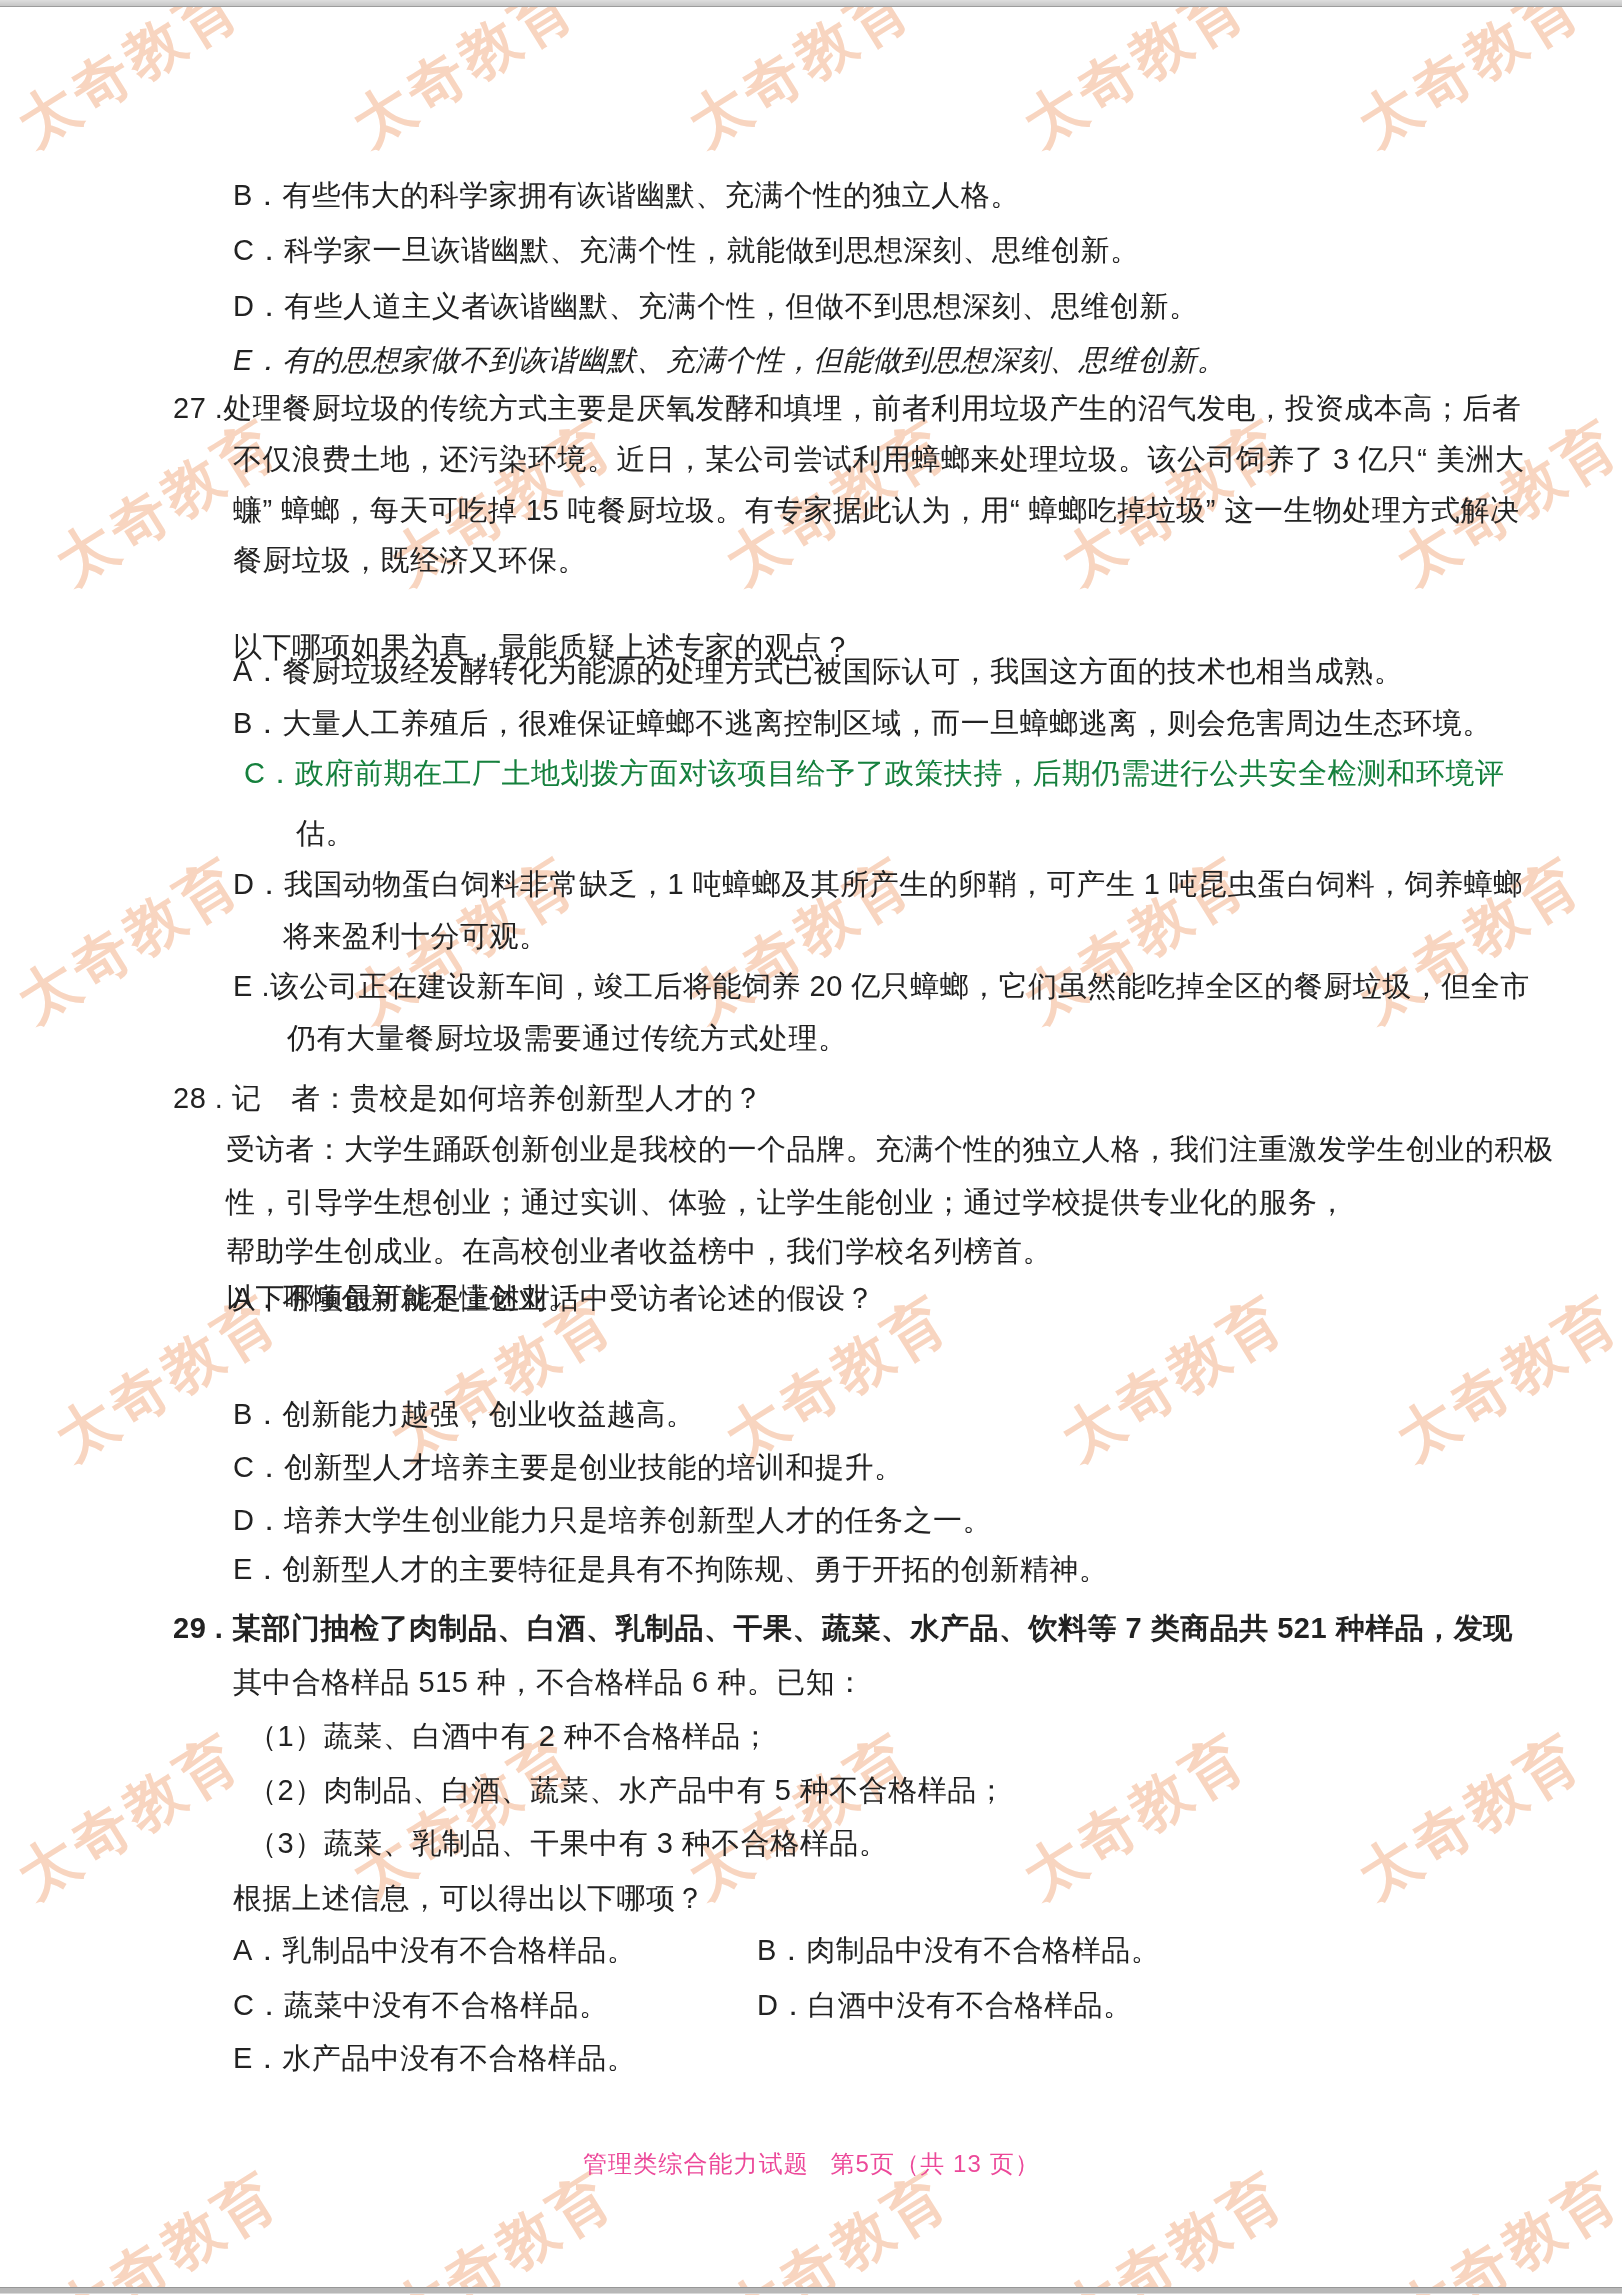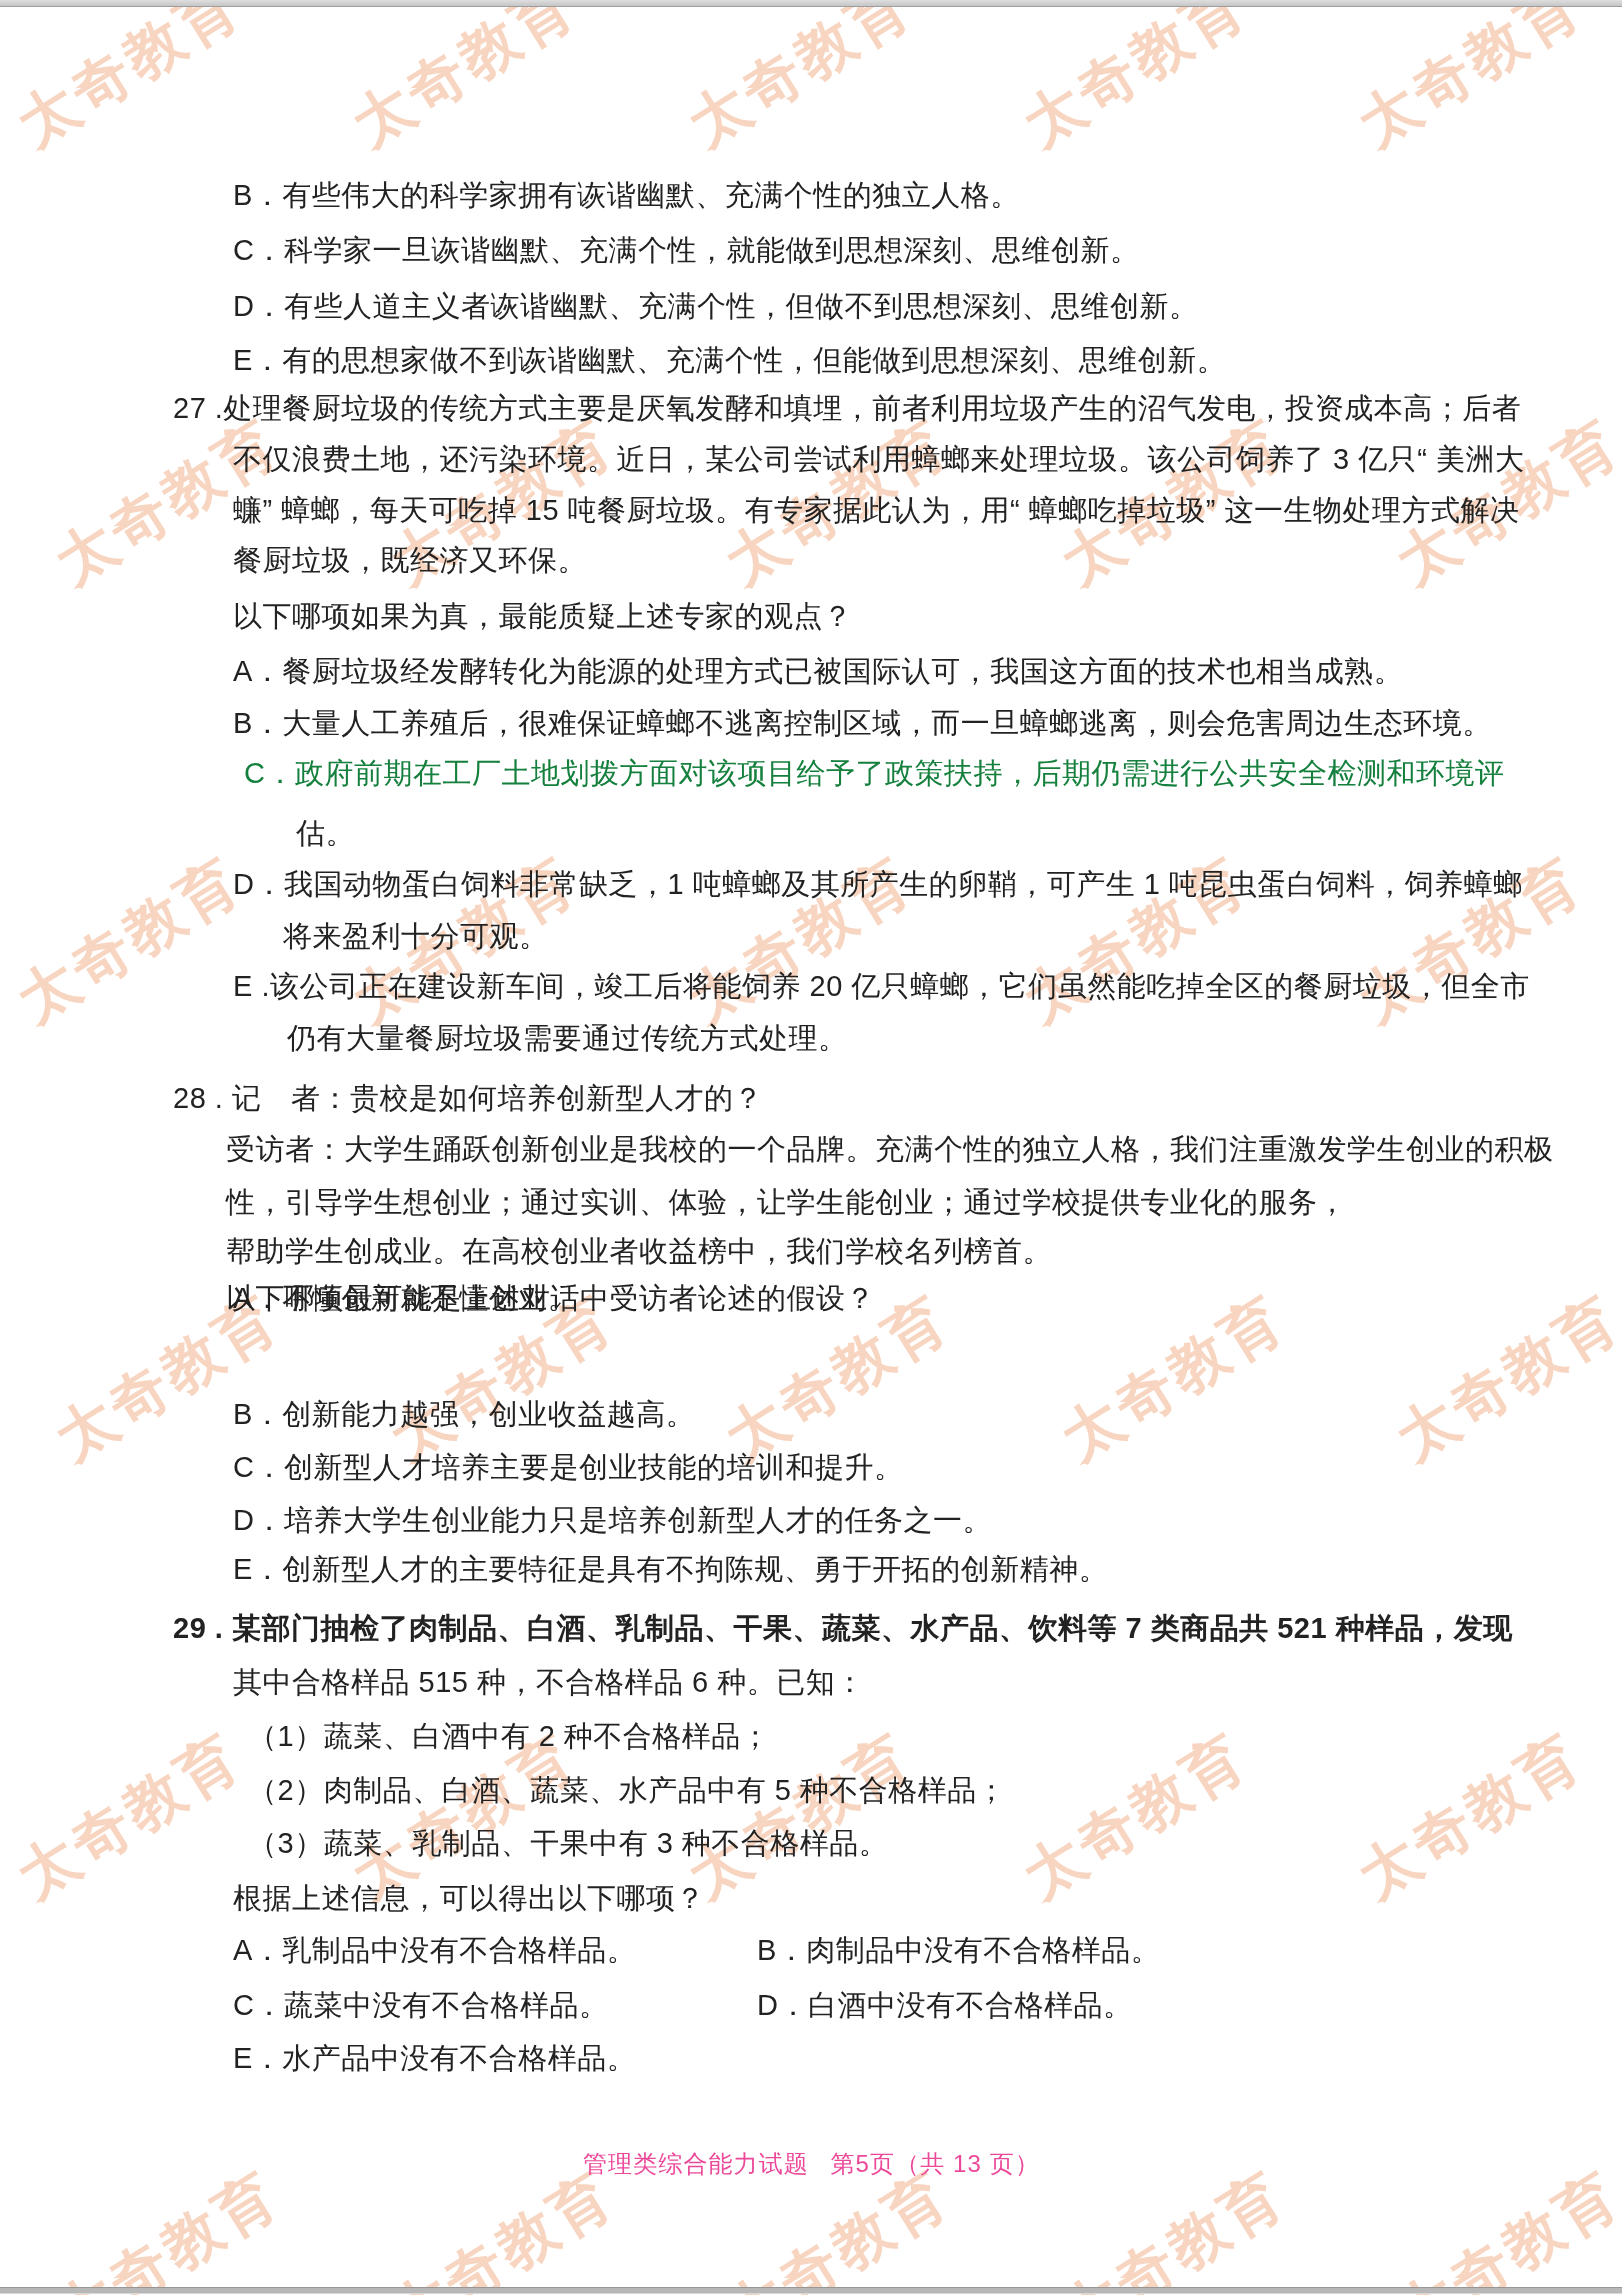--- a/index.html
+++ b/index.html
@@ -120,35 +120,35 @@
       <div class="line" style="top: 168px;">
         <span class="seg" style="left: 233px; color: rgb(34, 34, 34);">B．有些伟大的科学家拥有诙谐幽默、充满个性的独立人格。</span>
       </div>
       <div class="line" style="top: 223px;">
         <span class="seg" style="left: 233px; color: rgb(34, 34, 34);">C．科学家一旦诙谐幽默、充满个性，就能做到思想深刻、思维创新。</span>
       </div>
       <div class="line" style="top: 279px;">
         <span class="seg" style="left: 233px; color: rgb(34, 34, 34);">D．有些人道主义者诙谐幽默、充满个性，但做不到思想深刻、思维创新。</span>
       </div>
       <div class="line" style="top: 333px;">
-        <span class="seg" style="left: 233px; color: rgb(34, 34, 34);">E．有的思想家做不到诙谐幽默、充满个性，但能做到思想深刻、思维创新。</span>
+        <span class="seg" style="left: 233px; color: rgb(34, 34, 34); font-style: italic;">E．有的思想家做不到诙谐幽默、充满个性，但能做到思想深刻、思维创新。</span>
       </div>
       <div class="line" style="top: 381px;">
         <span class="seg" style="left: 173px; color: rgb(34, 34, 34);">27 .处理餐厨垃圾的传统方式主要是厌氧发酵和填埋，前者利用垃圾产生的沼气发电，投资成本高；后者</span>
       </div>
       <div class="line" style="top: 432px;">
         <span class="seg" style="left: 233px; color: rgb(34, 34, 34);">不仅浪费土地，还污染环境。近日，某公司尝试利用蟑螂来处理垃圾。该公司饲养了 3 亿只“ 美洲大</span>
       </div>
       <div class="line" style="top: 483px;">
         <span class="seg" style="left: 233px; color: rgb(34, 34, 34);">蠊” 蟑螂，每天可吃掉 15 吨餐厨垃圾。有专家据此认为，用“ 蟑螂吃掉垃圾” 这一生物处理方式解决</span>
       </div>
       <div class="line" style="top: 533px;">
         <span class="seg" style="left: 233px; color: rgb(34, 34, 34);">餐厨垃圾，既经济又环保。</span>
       </div>
-      <div class="line" style="top: 592px; font-family: Liberation Mono, monospace;">
+      <div class="line" style="top: 620px;">
         <span class="seg" style="left: 233px; color: rgb(34, 34, 34);">以下哪项如果为真，最能质疑上述专家的观点？</span>
       </div>
       <div class="line" style="top: 644px;">
         <span class="seg" style="left: 233px; color: rgb(34, 34, 34);">A．餐厨垃圾经发酵转化为能源的处理方式已被国际认可，我国这方面的技术也相当成熟。</span>
       </div>
       <div class="line" style="top: 696px;">
         <span class="seg" style="left: 233px; color: rgb(34, 34, 34);">B．大量人工养殖后，很难保证蟑螂不逃离控制区域，而一旦蟑螂逃离，则会危害周边生态环境。</span>
       </div>
       <div class="line" style="top: 746px;">
         <span class="seg" style="left: 233px; color: #15803d; margin-left: 11px;">C．政府前期在工厂土地划拨方面对该项目给予了政策扶持，后期仍需进行公共安全检测和环境评</span>

